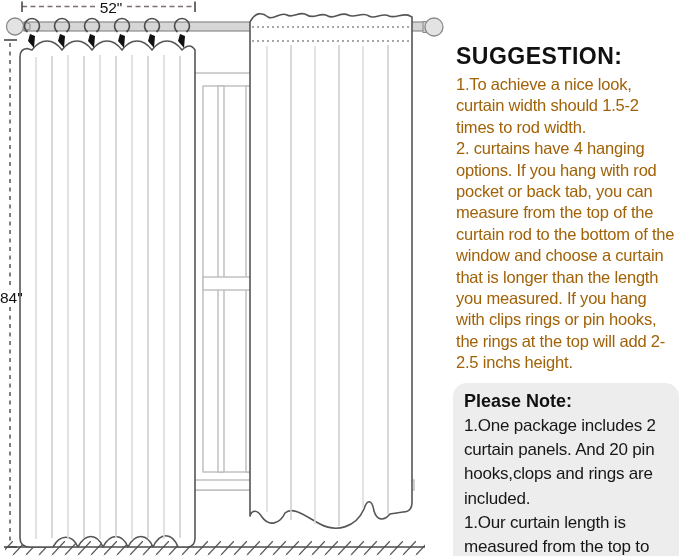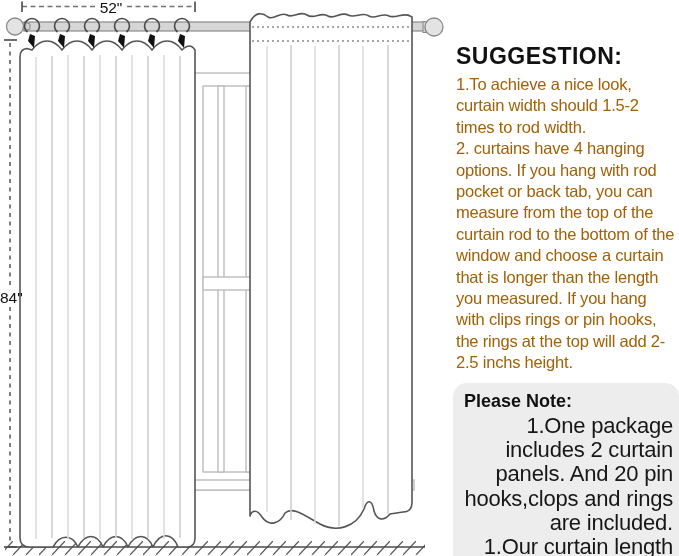--- a/index.html
+++ b/index.html
@@ -14,21 +14,21 @@
     margin:0 0 4px 0;font-size:23px;font-weight:bold;letter-spacing:.5px;color:#111;
   }
   .suggestion p{
     margin:0;font-size:16.5px;line-height:21.4px;color:#a16207;letter-spacing:-0.2px;
   }
   .note-box{
     position:absolute;left:0;top:344px;width:226px;height:208px;box-sizing:border-box;
     background:#ededed;border-radius:14px;padding:8px 6px 6px 11px;
   }
   .note-box h2{margin:0 0 2px 0;font-size:18px;font-weight:bold;color:#111;}
-  .note-box p{margin:0;font-size:22px;line-height:24.2px;color:#171717;letter-spacing:-0.2px;text-align:right;}
+  .note-box p{margin:0;font-size:17px;line-height:24.2px;color:#171717;letter-spacing:-0.2px;}
   svg text{font-family:"Liberation Sans", sans-serif;fill:#111;}
 </style>
 </head>
 <body>
 
 <div class="scene">
 <svg width="455" height="556" viewBox="0 0 455 556" xmlns="http://www.w3.org/2000/svg">
   <defs>
     <pattern id="hatch" width="13" height="15" patternUnits="userSpaceOnUse">
       <line x1="0" y1="15" x2="13" y2="1" stroke="#5a5a5a" stroke-width="1.2"></line>

